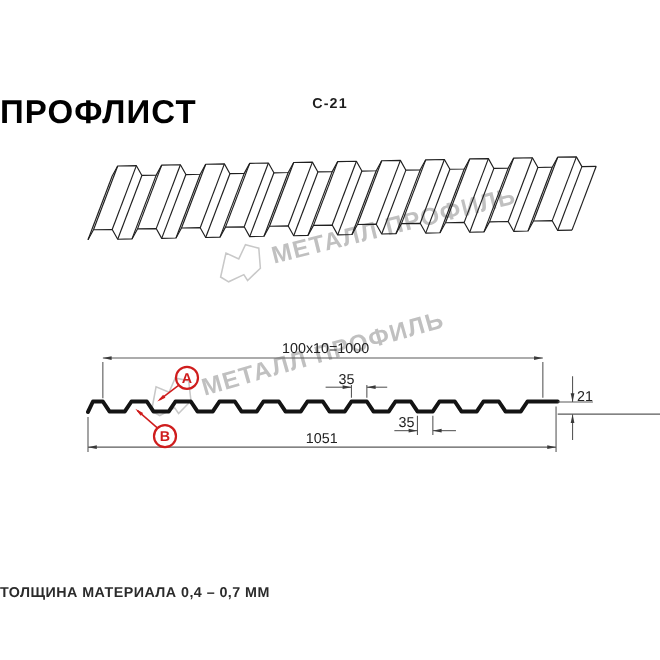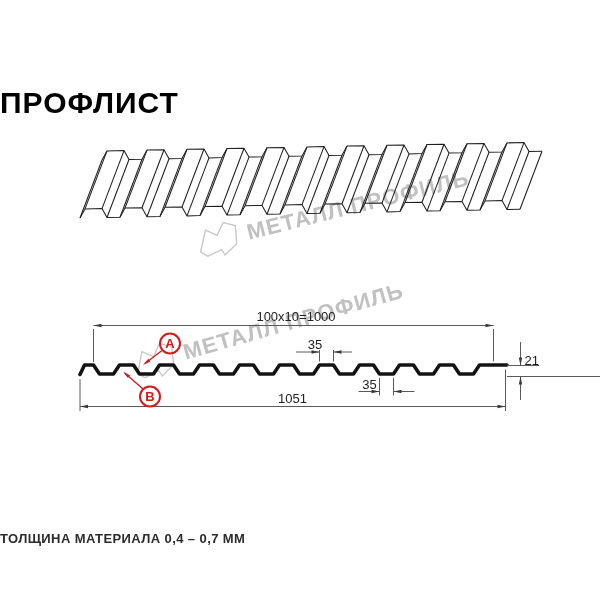--- a/index.html
+++ b/index.html
@@ -28,20 +28,21 @@
   .redc{fill:none;stroke:#cf1d1d;stroke-width:2;}
   .dimtxt{font-family:"Liberation Sans",sans-serif;font-size:13px;fill:#222;}
   .redtxt{font-family:"Liberation Sans",sans-serif;font-size:13px;font-weight:bold;fill:#cf1d1d;}
 </style>
 </head>
 <body>
 
 <div class="page">
 
   <div class="title">ПРОФЛИСТ</div>
+  <div class="subtitle">С-21</div>
 
   <div class="wm wm1">
     <svg width="47" height="36" viewBox="0 0 47 36">
       <path d="M4 25 L14 5 L24 13 L33 2 L44 8 L41 26 L27 34 L25 28 L10 31 Z" fill="none" stroke="#c8c8c8" stroke-width="1.4"></path>
     </svg>
     <span>МЕТАЛЛ ПРОФИЛЬ</span>
   </div>
 
   <div class="wm wm2">
     <svg width="47" height="36" viewBox="0 0 47 36">

